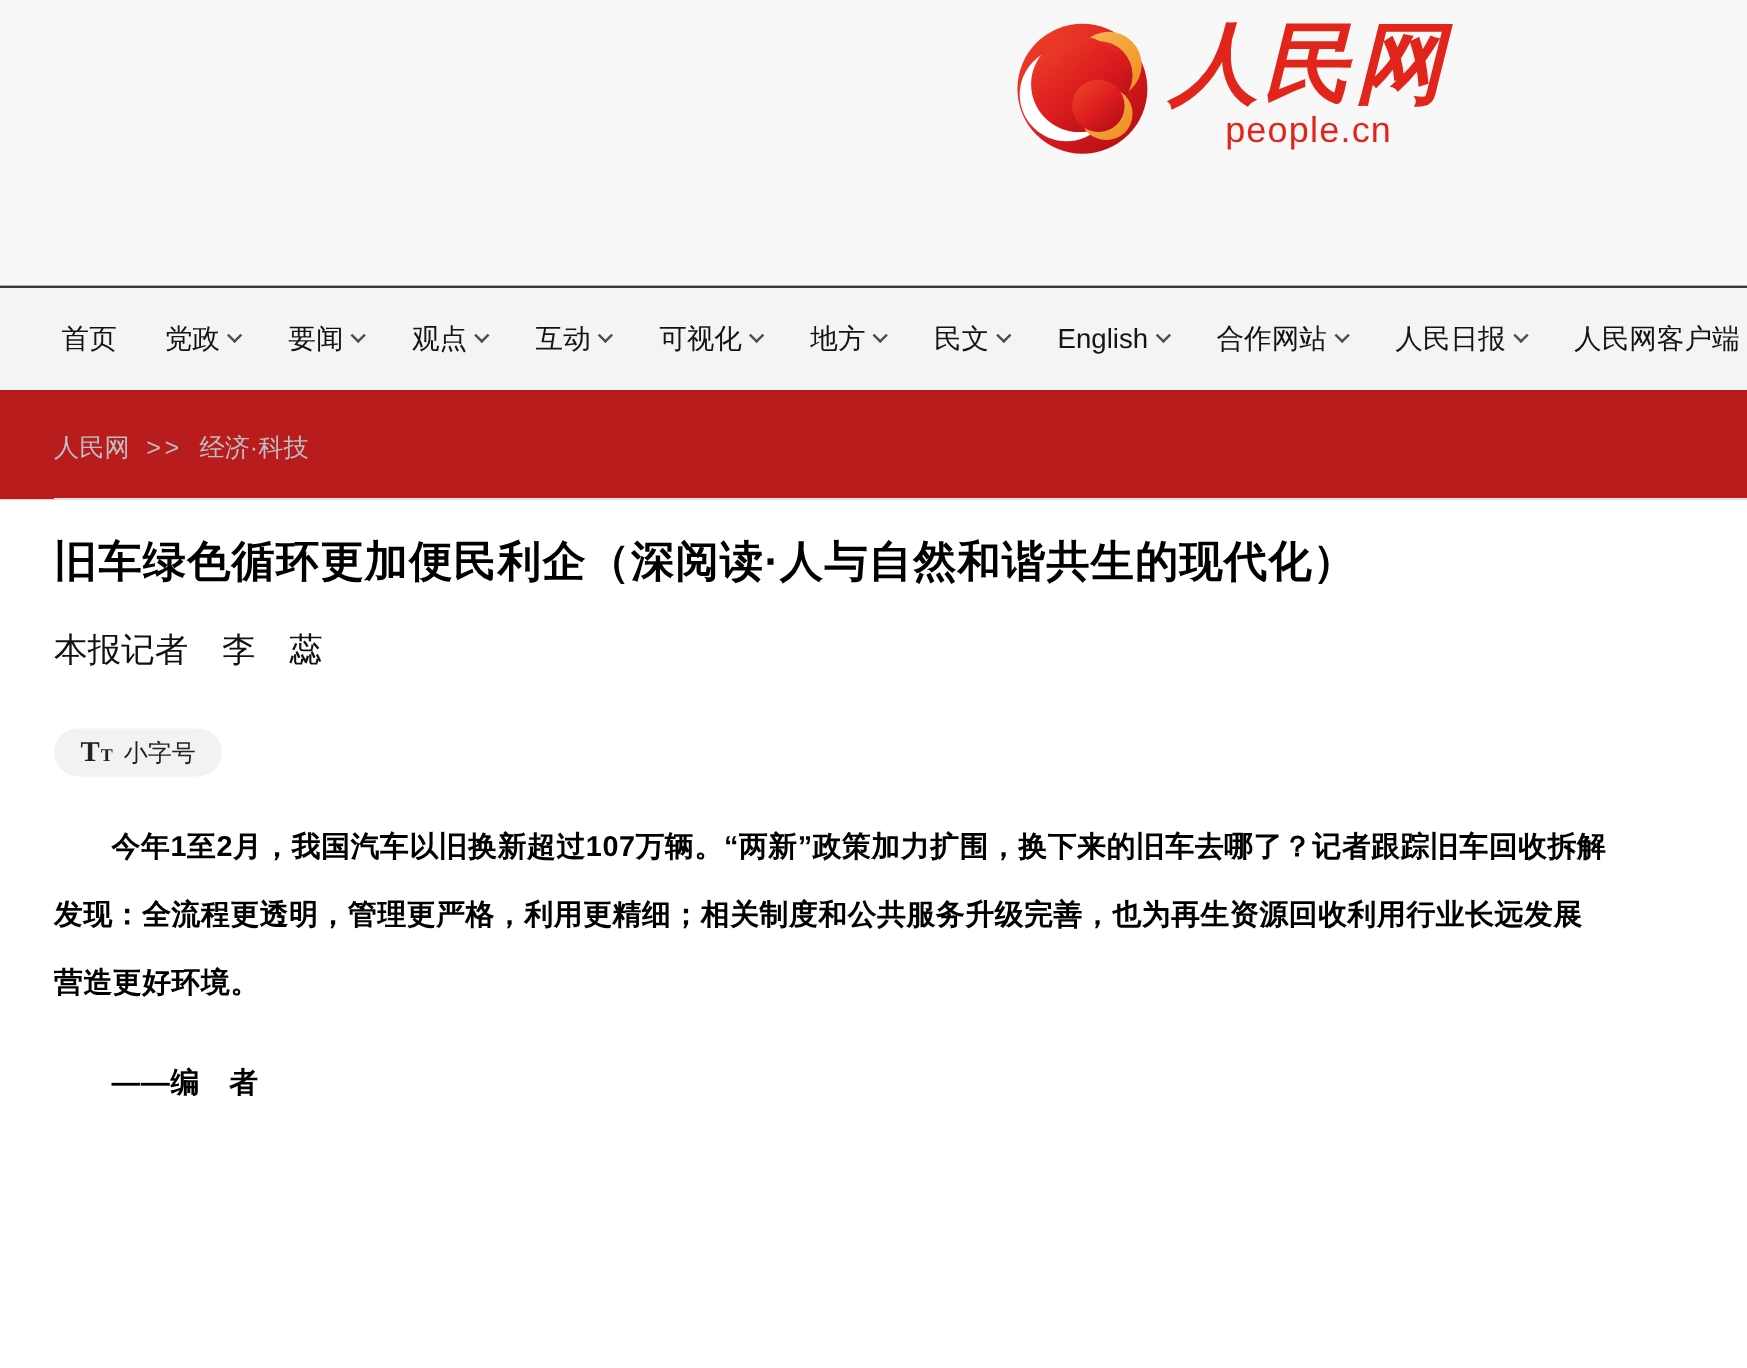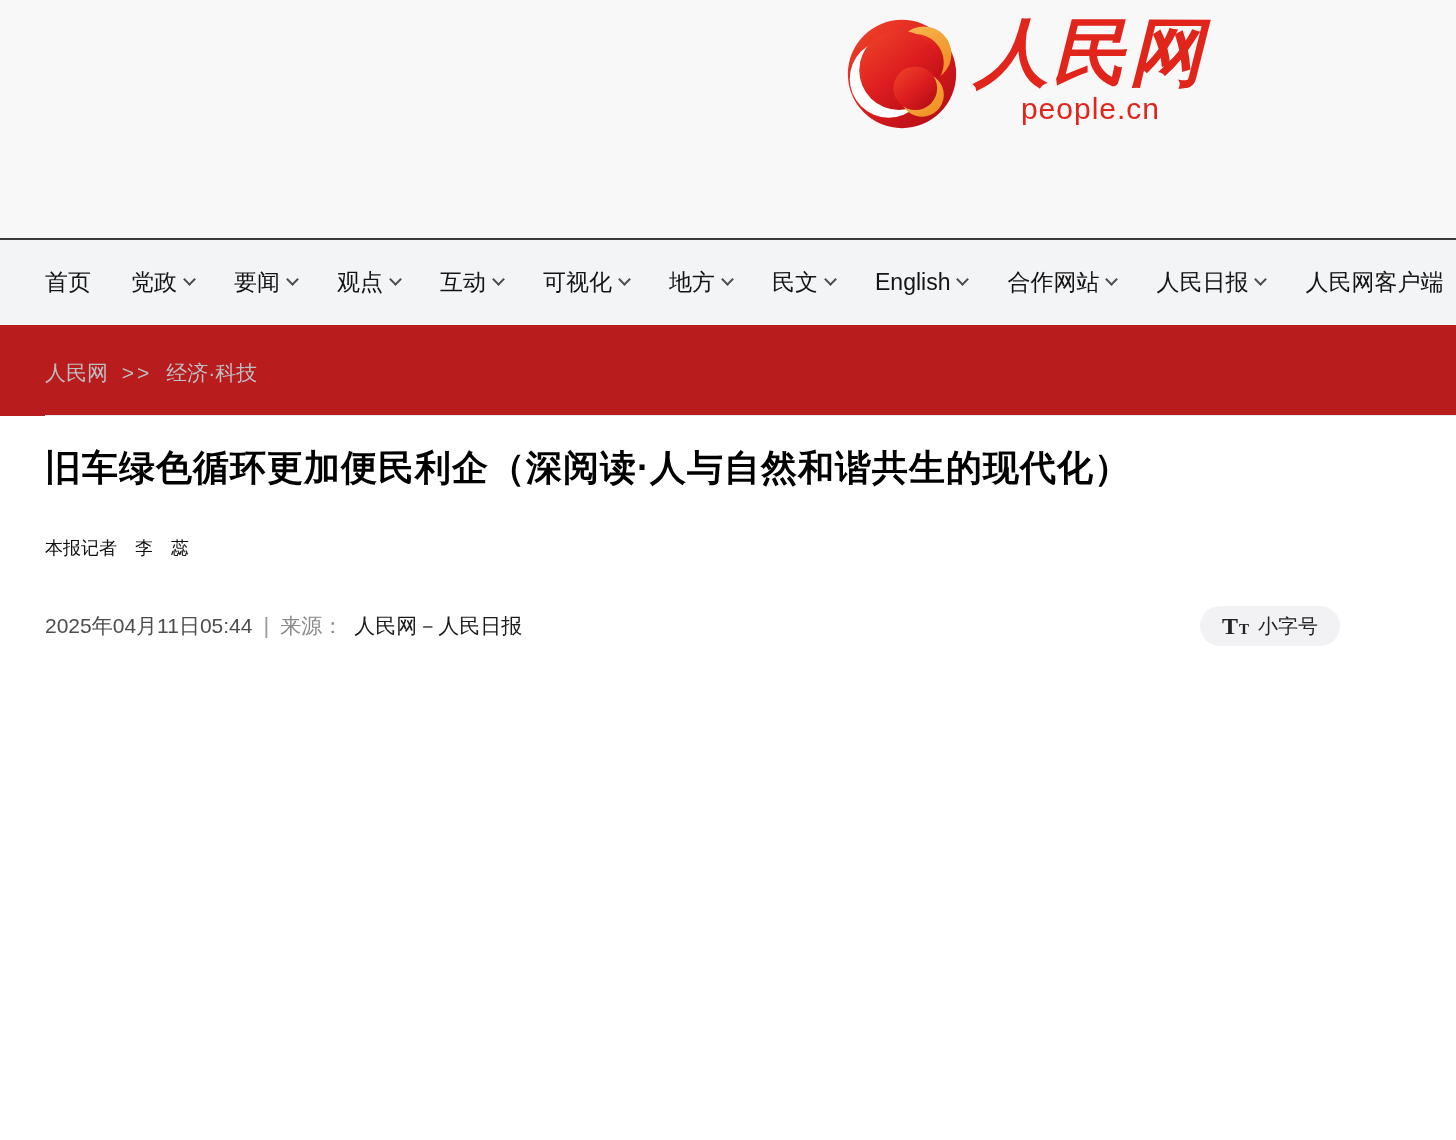--- a/index.html
+++ b/index.html
@@ -32,21 +32,21 @@
   .logo-en {
     font-size: 30px; font-weight: 400; color: #e1251b;
     letter-spacing: 1px; margin-top: 0px; align-self: center;
   }
 
   
   .main-nav {
     height: 85px; background: #f3f4f6;
     display: flex; align-items: center;
     padding-left: 45px; column-gap: 40px;
-    white-space: nowrap; overflow: hidden;
+    white-space: nowrap; overflow: hidden; justify-content: center;
   }
   .nav-item {
     display: inline-flex; align-items: center; gap: 8px;
     font-size: 23px; color: #141414; text-decoration: none; cursor: pointer;
   }
   .chev {
     display: inline-block; width: 9px; height: 9px;
     border-right: 2px solid #4d4d4d; border-bottom: 2px solid #4d4d4d;
     transform: rotate(45deg); margin-top: -6px;
   }
@@ -58,21 +58,21 @@
   .bc-sep { margin: 0 8px; letter-spacing: 3px; }
   .bc-divider { border: none; border-top: 1px solid #e9e9e9; margin: 28px 0 0 0; }
 
   
   .article { margin: 0 116px 0 45px; }
   .kicker { margin: 62px 0 0 0; font-size: 25px; font-weight: 400; color: #000; }
   .title {
     margin: 18px 0 0 0; font-size: 36px; line-height: 68px;
     font-weight: 700; color: #000; letter-spacing: 1px;
   }
-  .byline { margin: 34px 0 0 0; font-size: 18px; color: #111; }
+  .byline { margin: 21px 0 0 0; font-size: 28px; color: #111; }
 
   .meta-row {
     margin-top: 46px;
     display: flex; justify-content: space-between; align-items: center;
   }
   .meta-left { display: flex; align-items: center; gap: 11px; font-size: 21px; }
   .date { color: #4d4d4d; }
   .pipe { color: #9a9a9a; font-size: 22px; }
   .src-label { color: #8a8a8a; }
   .src-link { color: #1a1a1a; text-decoration: none; cursor: pointer; }
@@ -188,30 +188,28 @@
       <a>经济·科技</a>
     </div>
     <hr class="bc-divider">
   </div>
 
   <main class="article">
     <h1 class="title">旧车绿色循环更加便民利企（深阅读·人与自然和谐共生的现代化）</h1>
     <p class="byline">本报记者　李　蕊</p>
 
     <div class="meta-row">
-      <div class="meta-left">
-        <span class="date">2025年04月11日05:44</span>
-        <span class="pipe">|</span>
-        <span class="src-label">来源：</span>
-        <a class="src-link">人民网－人民日报</a>
-      </div>
       <button class="fontsize-btn">
         <span class="tt-icon">
             <span class="t1">T</span>
             <span class="t2">T</span>
           </span>
         <span>小字号</span>
       </button>
     </div>
 
+    <div>
+      <p class="para">今年1至2月，我国汽车以旧换新超过107万辆。“两新”政策加力扩围，换下来的旧车去哪了？记者跟踪旧车回收拆解发现：全流程更透明，管理更严格，利用更精细；相关制度和公共服务升级完善，也为再生资源回收利用行业长远发展营造更好环境。</p>
+      <p class="para editor-sign">——编　者</p>
+    </div>
   </main>
 
 </div>
 
 </body></html>

